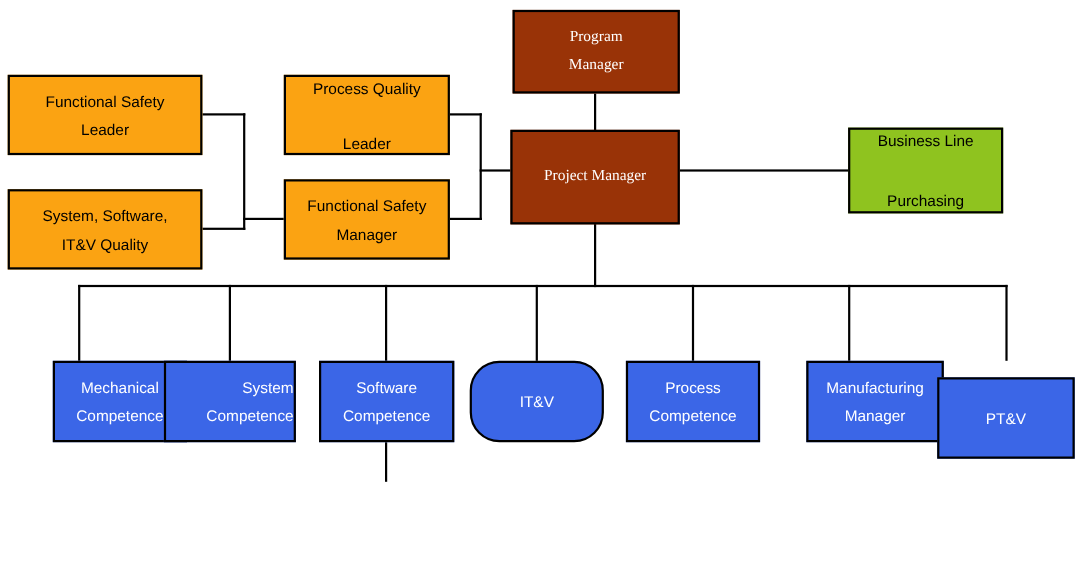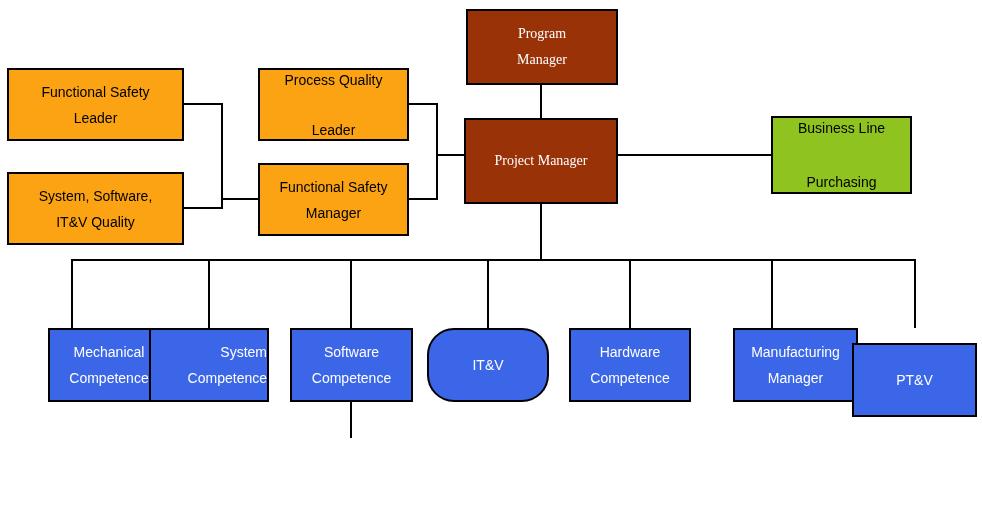--- a/index.html
+++ b/index.html
@@ -113,21 +113,21 @@
   <div class="node blue" style="left:290px; top:328px; width:123px; height:74px;">
     <span>Software</span>
     <span>Competence</span>
   </div>
 
   <div class="node blue" style="left:427px; top:328px; width:122px; height:74px;border-radius:27px;">
     <span>IT&amp;V</span>
   </div>
 
   <div class="node blue" style="left:569px; top:328px; width:122px; height:74px;">
-    <span>Hardware</span>
+    <span>Process</span>
     <span>Competence</span>
   </div>
 
   <div class="node blue" style="left:710px; top:328px; width:125px; height:74px;margin-left:23px;">
     <span>Manufacturing</span>
     <span>Manager</span>
   </div>
 
   <div class="node blue" style="left:852px; top:328px; width:125px; height:74px;margin-top:15px;">
     <span>PT&amp;V</span>

